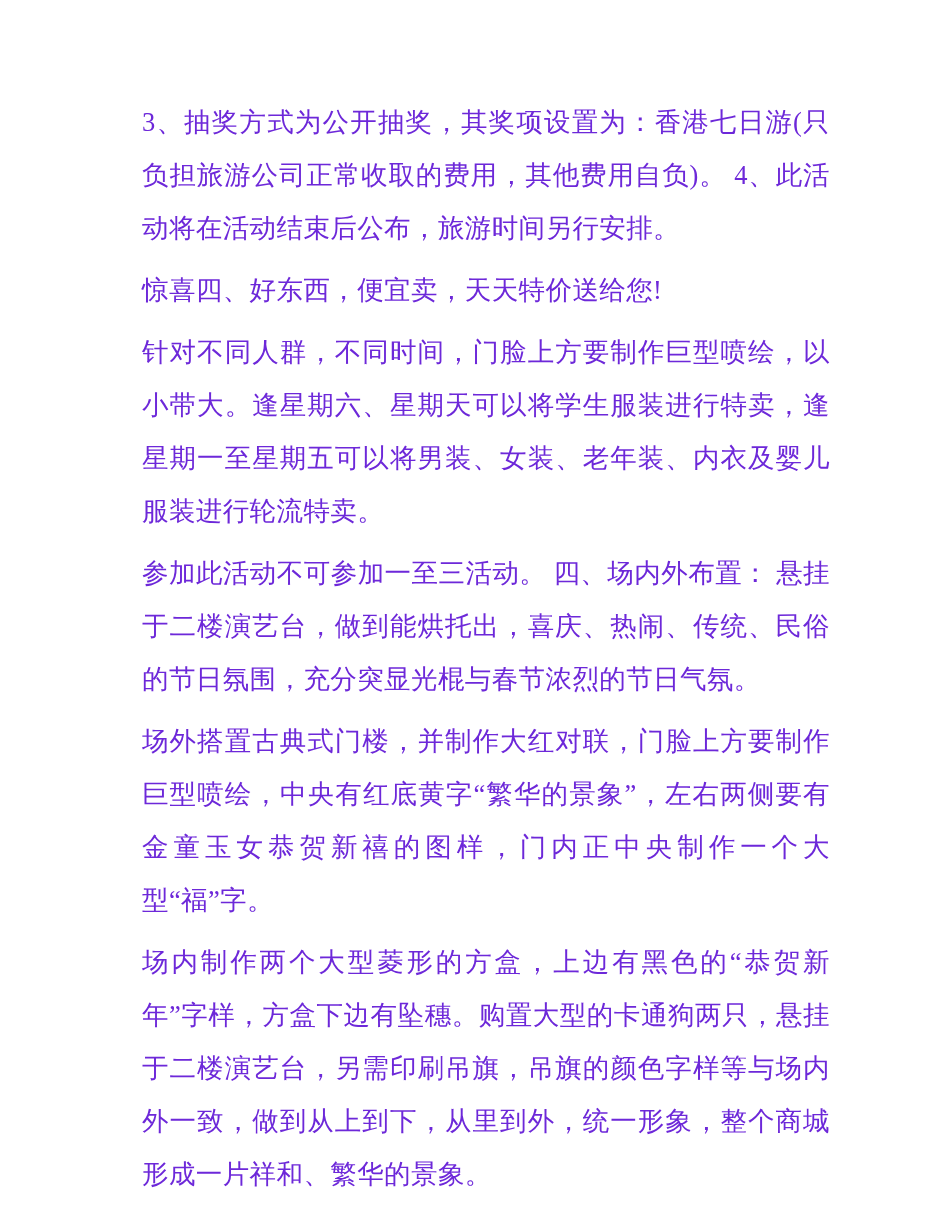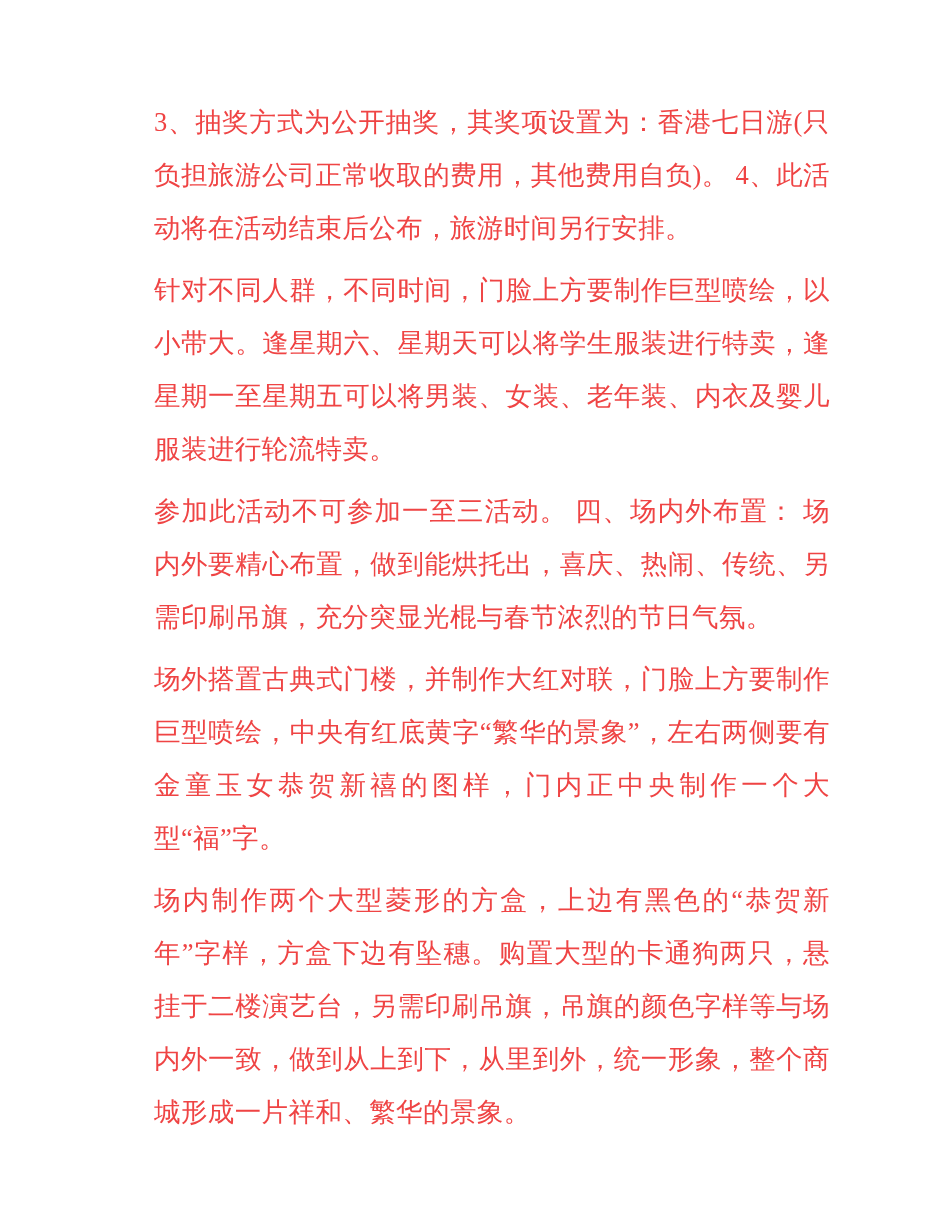--- a/index.html
+++ b/index.html
@@ -18,37 +18,38 @@
     box-sizing: border-box;
     width: 950px;
     height: 1229px;
     padding: 96px 120px 60px 138px;
     background: #ffffff;
   }
   .doc-body {
     display: block;
   }
   .para {
-    margin: 0 0 9px 16px;
+    margin: 0 0 9px 4px;
     font-size: 26.5px;
     line-height: 53px;
     text-align: justify;
     text-justify: inter-ideograph;
     letter-spacing: 0.4px;
-    color: #ef4444;
+    color: #6d28d9;
     word-break: break-all;
   }
   .para:last-child {
     margin-bottom: 0;
   }
 </style>
 </head>
 <body>
 
 <div class="page">
   <div class="doc-body">
     <p class="para">3、抽奖方式为公开抽奖，其奖项设置为：香港七日游(只负担旅游公司正常收取的费用，其他费用自负)。 4、此活动将在活动结束后公布，旅游时间另行安排。</p>
+    <p class="para">惊喜四、好东西，便宜卖，天天特价送给您!</p>
     <p class="para">针对不同人群，不同时间，门脸上方要制作巨型喷绘，以小带大。逢星期六、星期天可以将学生服装进行特卖，逢星期一至星期五可以将男装、女装、老年装、内衣及婴儿服装进行轮流特卖。</p>
-    <p class="para">参加此活动不可参加一至三活动。 四、场内外布置： 场内外要精心布置，做到能烘托出，喜庆、热闹、传统、另需印刷吊旗，充分突显光棍与春节浓烈的节日气氛。</p>
+    <p class="para">参加此活动不可参加一至三活动。 四、场内外布置： 悬挂于二楼演艺台，做到能烘托出，喜庆、热闹、传统、民俗的节日氛围，充分突显光棍与春节浓烈的节日气氛。</p>
     <p class="para">场外搭置古典式门楼，并制作大红对联，门脸上方要制作巨型喷绘，中央有红底黄字“繁华的景象”，左右两侧要有金童玉女恭贺新禧的图样，门内正中央制作一个大型“福”字。</p>
     <p class="para">场内制作两个大型菱形的方盒，上边有黑色的“恭贺新年”字样，方盒下边有坠穗。购置大型的卡通狗两只，悬挂于二楼演艺台，另需印刷吊旗，吊旗的颜色字样等与场内外一致，做到从上到下，从里到外，统一形象，整个商城形成一片祥和、繁华的景象。</p>
   </div>
 </div>
 
 </body></html>

